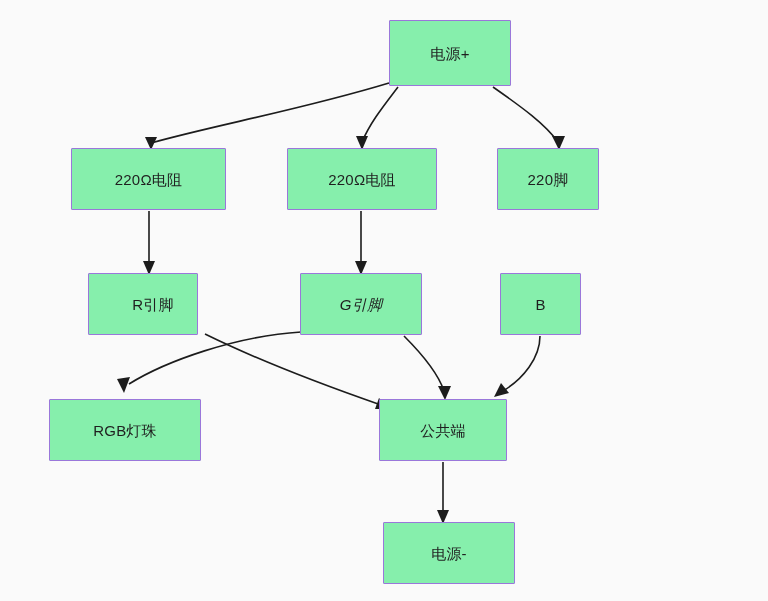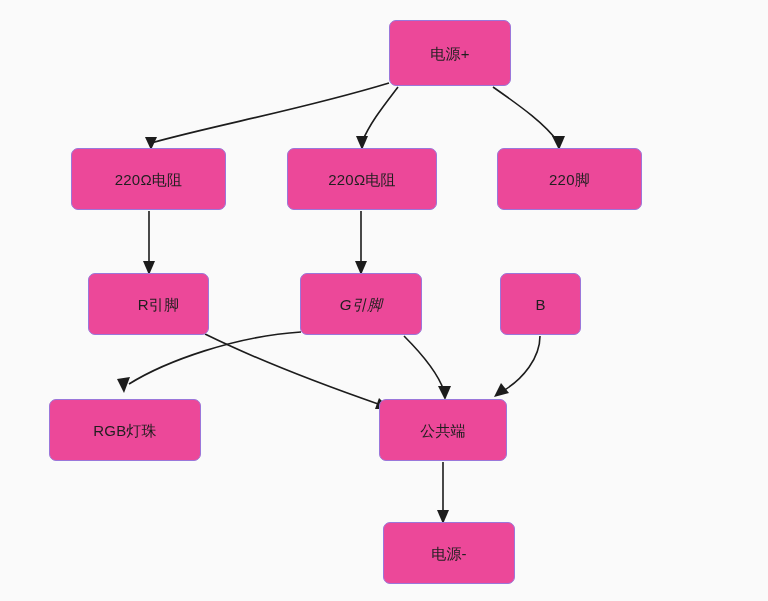--- a/index.html
+++ b/index.html
@@ -22,23 +22,23 @@
   #edge-layer {
     position: absolute;
     left: 0;
     top: 0;
     width: 768px;
     height: 601px;
   }
   .node {
     position: absolute;
     box-sizing: border-box;
-    background: #ec4899;
+    background: #86efac;
     border: 1.4px solid #9a77da;
-    border-radius: 7px;
+    border-radius: 1px;
     display: flex;
     align-items: center;
     justify-content: center;
     z-index: 2;
   }
   .node-label {
     font-size: 15px;
     color: #1f1f1f;
     line-height: 1;
     letter-spacing: 0.2px;
@@ -120,25 +120,25 @@
   </div>
 
   <div class="node" style="left:71px; top:148px; width:155px; height:62px;">
     <span class="node-label">220Ω电阻</span>
   </div>
 
   <div class="node" style="left:287px; top:148px; width:150px; height:62px;">
     <span class="node-label">220Ω电阻</span>
   </div>
 
-  <div class="node" style="left:497px; top:148px; width:145px; height:62px;">
+  <div class="node" style="left:497px; top:148px; width:102px; height:62px;">
     <span class="node-label">220脚</span>
   </div>
 
-  <div class="node" style="left:88px; top:273px; width:121px; height:62px;padding-left:20px;">
+  <div class="node" style="left:88px; top:273px; width:110px; height:62px;padding-left:20px;">
     <span class="node-label">R引脚</span>
   </div>
 
   <div class="node" style="left:300px; top:273px; width:122px; height:62px;font-style:italic;">
     <span class="node-label">G引脚</span>
   </div>
 
   <div class="node" style="left:500px; top:273px; width:81px; height:62px;">
     <span class="node-label">B</span>
   </div>

